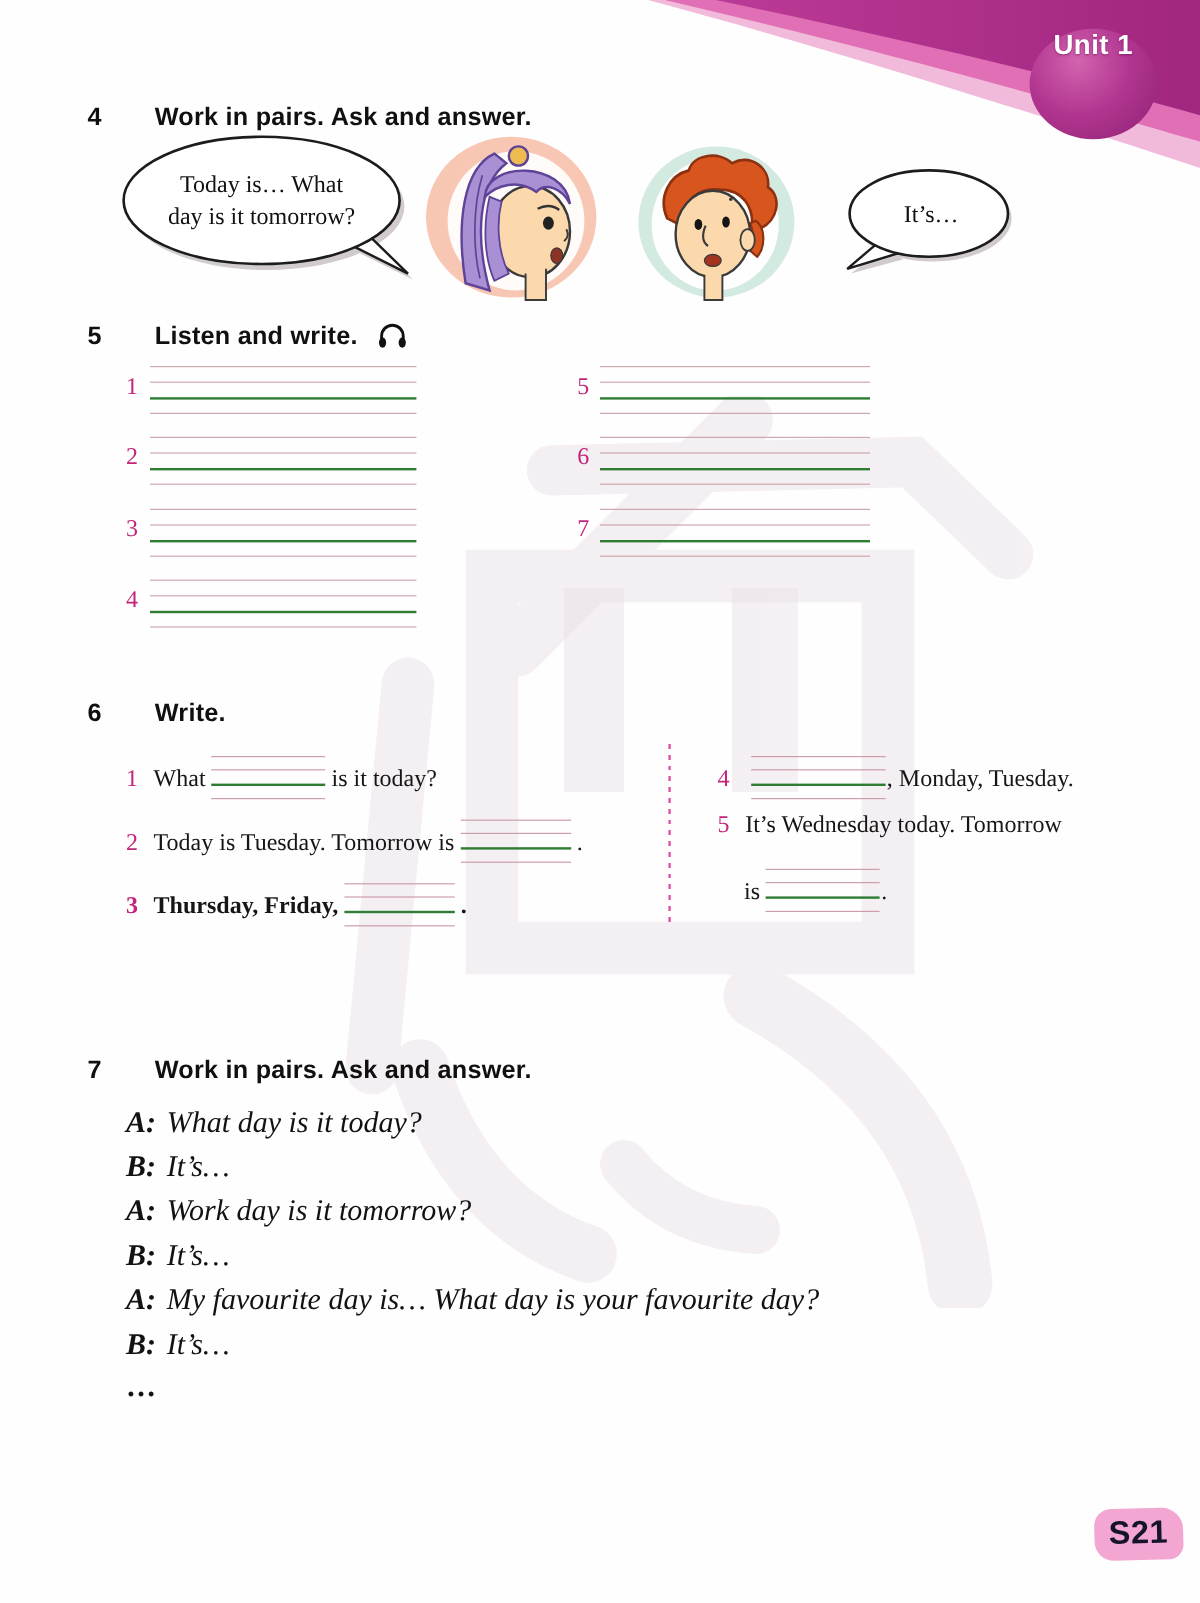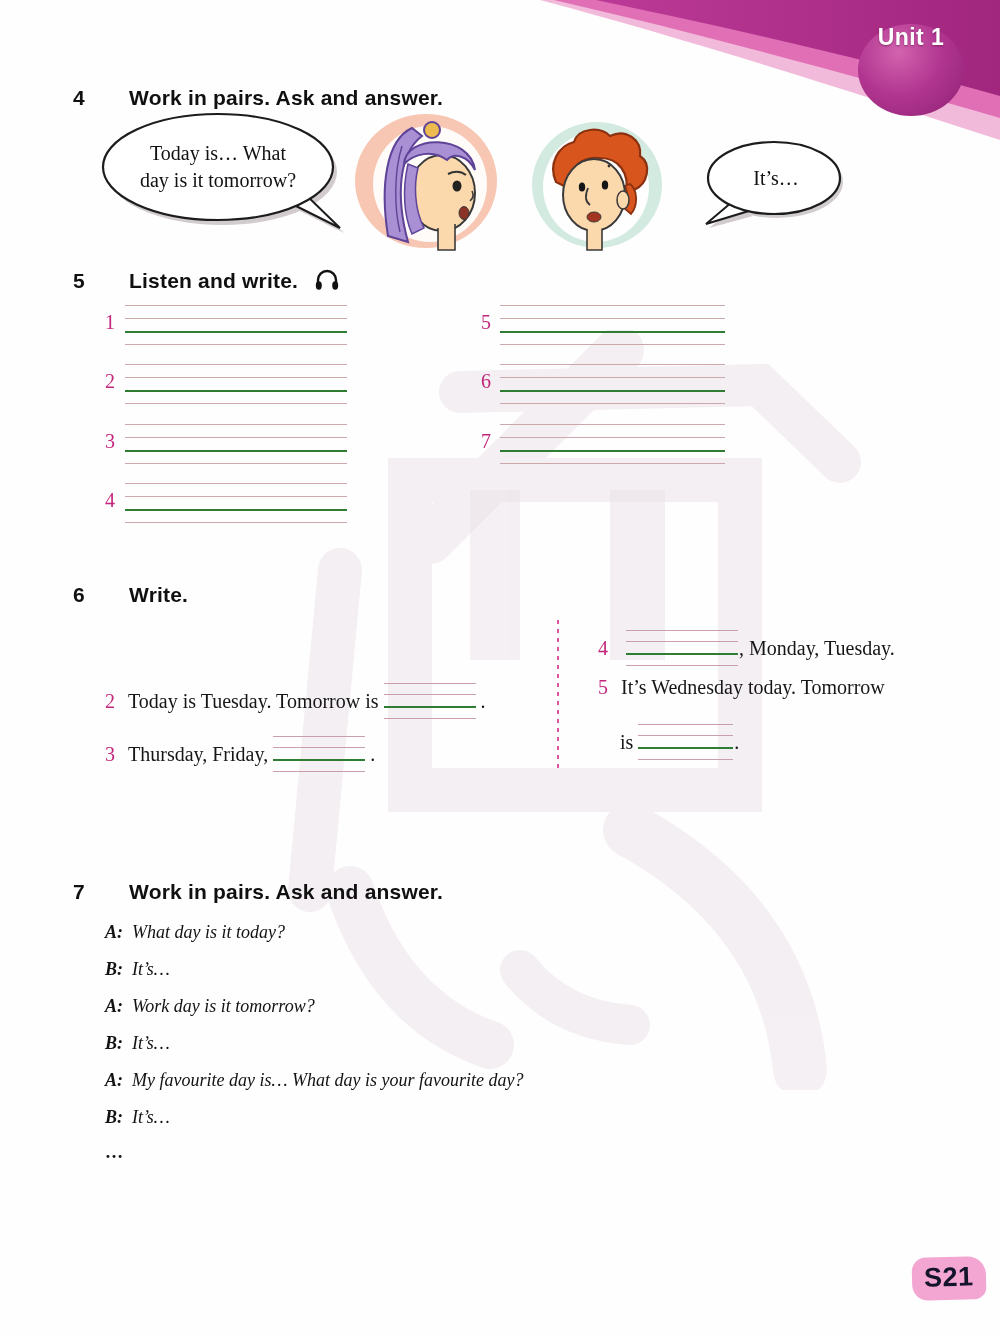--- a/index.html
+++ b/index.html
@@ -28,21 +28,21 @@
   .blank{display:inline-block;position:relative;height:38px;vertical-align:-13px;margin:0 5px;}
   .blank i{position:absolute;left:0;right:0;height:0;border-top:1px solid #c795a3;opacity:.9;}
   .blank .b1{top:0;} .blank .b2{top:11px;}
   .blank .b3{top:23px;border-top:2px solid #2e7d32;opacity:1;}
   .blank .b4{top:35px;}
 
   .divider{position:absolute;width:2px;
            background-image:repeating-linear-gradient(#e052a6 0 4px,transparent 4px 9px);}
 
   
-  .d-line{position:absolute;font-family:"Liberation Serif",serif;font-size:18px;
+  .d-line{position:absolute;font-family:"Liberation Serif",serif;font-size:25px;
           font-style:italic;color:#121212;white-space:nowrap;text-align:right;}
   .d-speaker{font-weight:700;margin-right:9px;}
 
   
   .unit-badge{position:absolute;left:858px;top:24px;width:106px;height:92px;border-radius:50%;
      background:radial-gradient(circle at 38% 30%, #d263ae 0%, #b13590 48%, #8e2173 100%);
      text-align:center;line-height:92px;color:#ffffff;font:700 23px "Liberation Sans",sans-serif;
      text-shadow:0 1px 2px rgba(90,10,70,.55);letter-spacing:.4px;}
 
   
@@ -218,26 +218,29 @@
       <i class="gl g3" style="top:26px;"></i>
         <i class="gl" style="top:39px;"></i>
     </div>
   </div>
 
   <div class="h-row" style="left:73px;top:583px;">
     <span class="h-num">6</span>
     <span class="h-title">Write.</span>
   </div>
 
+  <div class="w-row" style="left:105px;top:630px;">
+    <span class="ex-num">1</span><span>What</span><span class="blank" style="width:95px;"><i class="b1"></i><i class="b2"></i><i class="b3"></i><i class="b4"></i></span><span>is it today?</span>
+  </div>
 
   <div class="w-row" style="left:105px;top:683px;">
     <span class="ex-num">2</span><span>Today is Tuesday. Tomorrow is</span><span class="blank" style="width:92px;"><i class="b1"></i><i class="b2"></i><i class="b3"></i><i class="b4"></i></span><span>.</span>
   </div>
 
-  <div class="w-row" style="left:105px;top:736px;">
+  <div class="w-row" style="left:105px;top:736px;font-weight:bold;">
     <span class="ex-num">3</span><span>Thursday, Friday,</span><span class="blank" style="width:92px;"><i class="b1"></i><i class="b2"></i><i class="b3"></i><i class="b4"></i></span><span>.</span>
   </div>
 
   <div class="divider" style="left:557px;top:620px;height:152px;"></div>
 
   <div class="w-row" style="left:598px;top:630px;">
     <span class="ex-num">4</span><span class="blank" style="width:112px;margin-right:1px;"><i class="b1"></i><i class="b2"></i><i class="b3"></i><i class="b4"></i></span><span>, Monday, Tuesday.</span>
   </div>
 
   <div class="w-row" style="left:598px;top:676px;">

